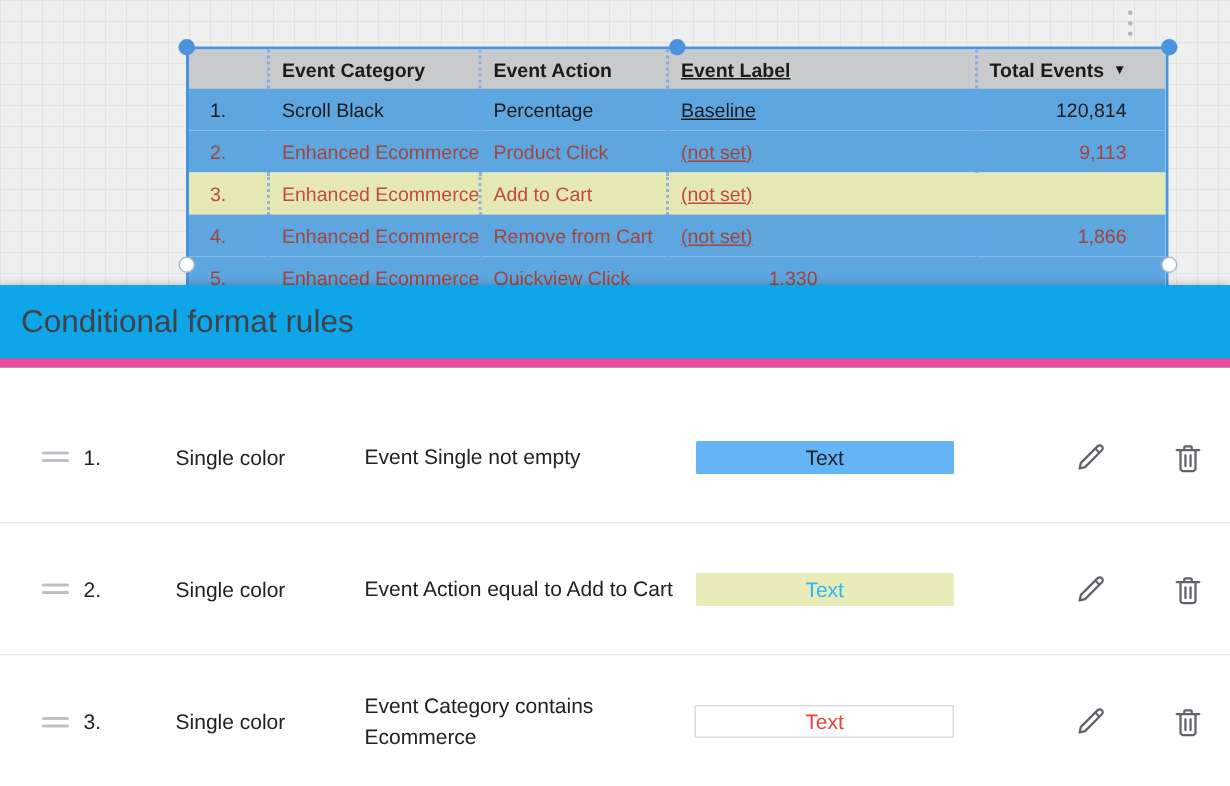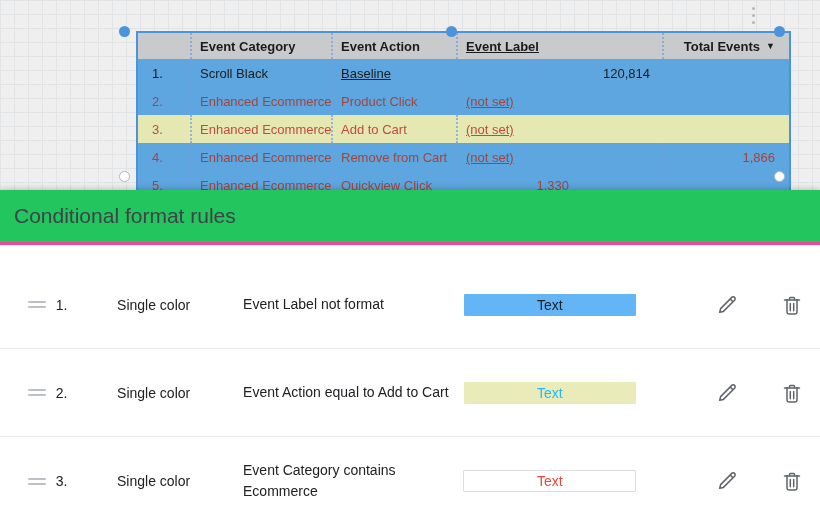--- a/index.html
+++ b/index.html
@@ -14,56 +14,56 @@
     position:absolute; top:0; left:0; width:820px; height:196px;
     background-color:#efeff0;
     background-image:
       linear-gradient(to right, #e2e3e4 1px, transparent 1px),
       linear-gradient(to bottom, #e2e3e4 1px, transparent 1px);
     background-size:14px 14px;
   }
 
   
   .table-el {
-    position:absolute; left:136px; top:31px; width:655px; height:202px;
+    position:absolute; left:124px; top:31px; width:655px; height:202px;
     border:2px solid #4b94dd; background:#fff; overflow:hidden;
     font-size:13px;
   }
   .thead, .trow { display:flex; width:651px; }
   .thead { height:26px; background:#c9cacb; font-weight:bold; color:#1b1b1b; }
   .trow  { height:28px; }
   .thead > div, .trow > div {
     display:flex; align-items:center; padding-left:8px; overflow:hidden; white-space:nowrap;
   }
   .thead > div + div, .trow > div + div {
     border-left:2px dotted rgba(108,160,235,.7);
   }
   .col-num { width:52px;  padding-left:14px !important; }
   .col-cat { width:141px; }
   .col-act { width:125px; }
   .col-lab { width:206px;text-decoration:underline; }
-  .col-tot { width:127px; justify-content:flex-end; padding-right:14px; }
+  .col-tot { width:127px; justify-content:flex-end; padding-right:26px; }
   .sort-arrow { font-size:9px; margin-left:6px; color:#1b1b1b; }
 
   
   .handle { position:absolute; width:11px; height:11px; border-radius:50%; z-index:5; }
   .handle.blue  { background:#4b94dd; }
   .handle.white { background:#ffffff; border:1px solid #a9bacb; }
 
   
   .kebab { position:absolute; left:752px; top:7px; display:flex; flex-direction:column; gap:4px; z-index:6; cursor:pointer; }
   .kebab i { width:3px; height:3px; border-radius:50%; background:#b4b7ba; display:block; }
 
   
   .panel {
     position:absolute; left:0; top:190px; width:820px; height:334px;
     background:#ffffff; box-shadow:0 -1px 6px rgba(0,0,0,.22); z-index:10;
   }
   .panel-header {
-    height:55px; background:#22c55e; border-bottom:3px solid #ec4899;
+    height:55px; background:#0ea5e9; border-bottom:6px solid #ec4899;
     display:flex; align-items:center; padding-left:14px;
   }
   .panel-title { font-size:21px; color:#3f4347; }
   .rules { padding-top:16px; }
   .rule {
     height:88px; display:flex; align-items:center;
     padding:0 16px 0 28px; border-bottom:1px solid #e8eaed;
     font-size:14px; color:#202124;
   }
   .rule:last-child { border-bottom:none; }
@@ -98,28 +98,30 @@
       <div class="col-lab">Event Label</div>
       <div class="col-tot">
         <span>Total Events</span>
         <span class="sort-arrow">▼</span>
       </div>
     </div>
     <div>
         <div class="trow" style="background: rgb(94, 166, 223); color: rgb(27, 27, 27);">
     <div class="col-num">1.</div>
     <div class="col-cat">Scroll Black</div>
+    <div class="col-act">Percentage</div>
     <div class="col-lab">Baseline</div>
     <div class="col-tot">120,814</div>
   </div>
         <div class="trow" style="background: rgb(94, 166, 223); color: rgb(162, 69, 60);">
     <div class="col-num">2.</div>
     <div class="col-cat">Enhanced Ecommerce</div>
     <div class="col-act">Product Click</div>
     <div class="col-lab">(not set)</div>
+    <div class="col-tot">9,113</div>
   </div>
         <div class="trow" style="background: rgb(229, 232, 179); color: rgb(194, 75, 61);">
     <div class="col-num">3.</div>
     <div class="col-cat">Enhanced Ecommerce</div>
     <div class="col-act">Add to Cart</div>
     <div class="col-lab">(not set)</div>
   </div>
         <div class="trow" style="background: rgb(94, 166, 223); color: rgb(162, 69, 60);">
     <div class="col-num">4.</div>
     <div class="col-cat">Enhanced Ecommerce</div>
@@ -148,21 +150,21 @@
     <div class="panel-title">Conditional format rules</div>
   </div>
   <div class="rules">
       <div class="rule">
     <span class="drag">
           <i></i>
           <i></i>
         </span>
     <span class="rnum">1.</span>
     <span class="rtype">Single color</span>
-    <span class="rcond">Event Label not format</span>
+    <span class="rcond">Event Single not empty</span>
     <span class="swatch" style="background: rgb(100, 181, 246); color: rgb(32, 33, 36);">Text</span>
     <svg class="icon-btn" viewBox="0 0 24 24" fill="none" stroke="#5f6368" stroke-width="1.5" stroke-linejoin="round">
       <path d="M4.7 19.3l.9-3.7L16.8 4.4a1.9 1.9 0 0 1 2.7 0l.1.1a1.9 1.9 0 0 1 0 2.7L8.4 18.4l-3.7.9z"></path>
       <path d="M15.2 6l2.8 2.8"></path>
     </svg>
     <svg class="icon-btn trash" viewBox="0 0 24 24" fill="none" stroke="#5f6368" stroke-width="1.5" stroke-linecap="round">
       <path d="M7 7v12.3c0 .9.8 1.7 1.7 1.7h6.6c.9 0 1.7-.8 1.7-1.7V7"></path>
       <path d="M4.5 7h15"></path>
       <path d="M9.5 6.8V5.4c0-.5.4-.9.9-.9h3.2c.5 0 .9.4.9.9v1.4"></path>
       <path d="M10.3 10.5v7.2M13.7 10.5v7.2"></path>

